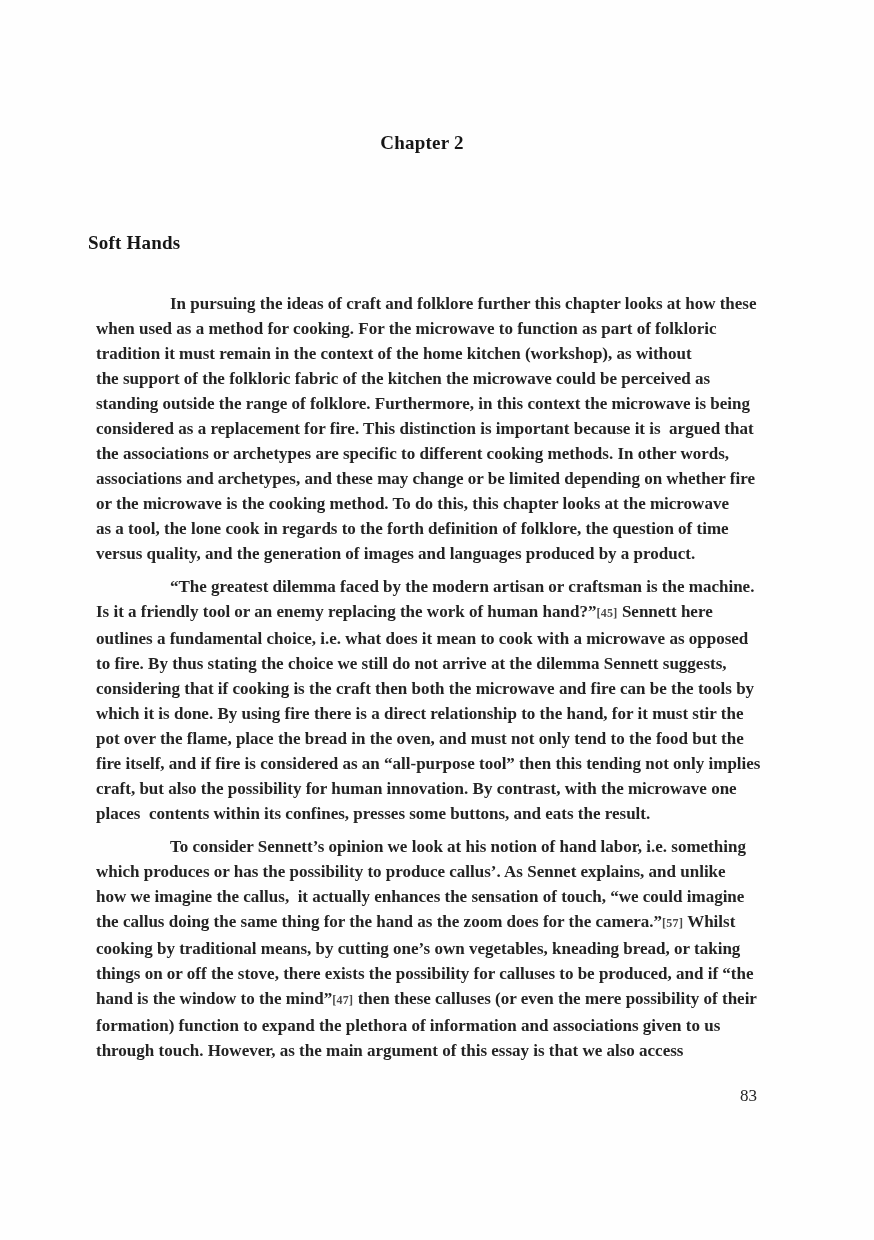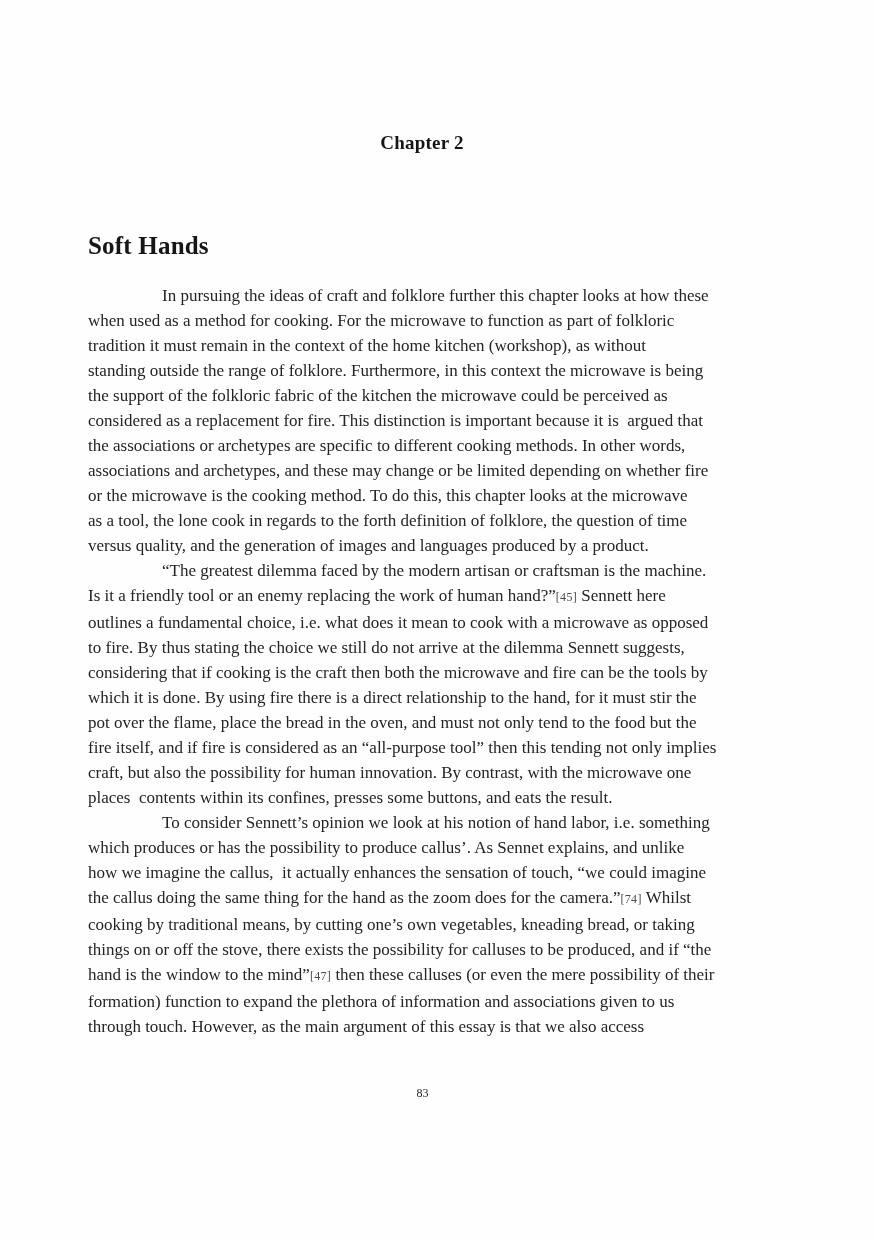--- a/index.html
+++ b/index.html
@@ -30,33 +30,34 @@
     font-size: 19px;
     font-weight: bold;
     color: #161616;
     letter-spacing: 0.2px;
   }
   .section-heading {
     position: absolute;
     top: 232px;
     left: 88px;
     margin: 0;
-    font-size: 25px;
+    font-size: 19px;
     font-weight: bold;
     color: #161616;
     letter-spacing: 0.2px;
   }
   .body-text {
     position: absolute;
     top: 283px;
     left: 88px;
     width: 700px;
   }
   .para {
-    margin: 0;
+    margin: 8px;
+    font-weight: bold;
   }
   .line {
     white-space: pre;
     font-size: 17px;
     line-height: 25px;
     color: #242424;
   }
   .line.first {
     text-indent: 74px;
   }
@@ -64,38 +65,38 @@
     font-size: 12px;
     color: #4a4a4a;
     letter-spacing: 0.3px;
     text-align: right;
   }
   .page-number {
     position: absolute;
     top: 1086px;
     left: 88px;
     width: 669px;
-    text-align: center;
-    font-size: 12px;
+    text-align: right;
+    font-size: 17px;
     color: #242424;
   }
 </style>
 </head>
 <body>
 
 <div class="page">
   <h1 class="chapter-heading">Chapter 2</h1>
   <h2 class="section-heading">Soft Hands</h2>
   <main class="body-text">
       <div class="para">
         <div class="line first"><span>In pursuing the ideas of craft and folklore further this chapter looks at how these</span></div>
         <div class="line"><span>when used as a method for cooking. For the microwave to function as part of folkloric</span></div>
         <div class="line"><span>tradition it must remain in the context of the home kitchen (workshop), as without</span></div>
+        <div class="line"><span>the support of the folkloric fabric of the kitchen the microwave could be perceived as</span></div>
         <div class="line"><span>standing outside the range of folklore. Furthermore, in this context the microwave is being</span></div>
-        <div class="line"><span>the support of the folkloric fabric of the kitchen the microwave could be perceived as</span></div>
         <div class="line"><span>considered as a replacement for fire. This distinction is important because it is  argued that</span></div>
         <div class="line"><span>the associations or archetypes are specific to different cooking methods. In other words,</span></div>
         <div class="line"><span>associations and archetypes, and these may change or be limited depending on whether fire</span></div>
         <div class="line"><span>or the microwave is the cooking method. To do this, this chapter looks at the microwave</span></div>
         <div class="line"><span>as a tool, the lone cook in regards to the forth definition of folklore, the question of time</span></div>
         <div class="line"><span>versus quality, and the generation of images and languages produced by a product.</span></div>
       </div>
       <div class="para">
         <div class="line first"><span>“The greatest dilemma faced by the modern artisan or craftsman is the machine.</span></div>
         <div class="line"><span>Is it a friendly tool or an enemy replacing the work of human hand?”</span><span class="ref">[45]</span><span> Sennett here</span></div>
@@ -105,21 +106,21 @@
         <div class="line"><span>which it is done. By using fire there is a direct relationship to the hand, for it must stir the</span></div>
         <div class="line"><span>pot over the flame, place the bread in the oven, and must not only tend to the food but the</span></div>
         <div class="line"><span>fire itself, and if fire is considered as an “all-purpose tool” then this tending not only implies</span></div>
         <div class="line"><span>craft, but also the possibility for human innovation. By contrast, with the microwave one</span></div>
         <div class="line"><span>places  contents within its confines, presses some buttons, and eats the result.</span></div>
       </div>
       <div class="para">
         <div class="line first"><span>To consider Sennett’s opinion we look at his notion of hand labor, i.e. something</span></div>
         <div class="line"><span>which produces or has the possibility to produce callus’. As Sennet explains, and unlike</span></div>
         <div class="line"><span>how we imagine the callus,  it actually enhances the sensation of touch, “we could imagine</span></div>
-        <div class="line"><span>the callus doing the same thing for the hand as the zoom does for the camera.”</span><span class="ref">[74]</span><span> Whilst</span></div>
+        <div class="line"><span>the callus doing the same thing for the hand as the zoom does for the camera.”</span><span class="ref">[57]</span><span> Whilst</span></div>
         <div class="line"><span>cooking by traditional means, by cutting one’s own vegetables, kneading bread, or taking</span></div>
         <div class="line"><span>things on or off the stove, there exists the possibility for calluses to be produced, and if “the</span></div>
         <div class="line"><span>hand is the window to the mind”</span><span class="ref">[47]</span><span> then these calluses (or even the mere possibility of their</span></div>
         <div class="line"><span>formation) function to expand the plethora of information and associations given to us</span></div>
         <div class="line"><span>through touch. However, as the main argument of this essay is that we also access</span></div>
       </div>
     </main>
   <div class="page-number">83</div>
 </div>
 

